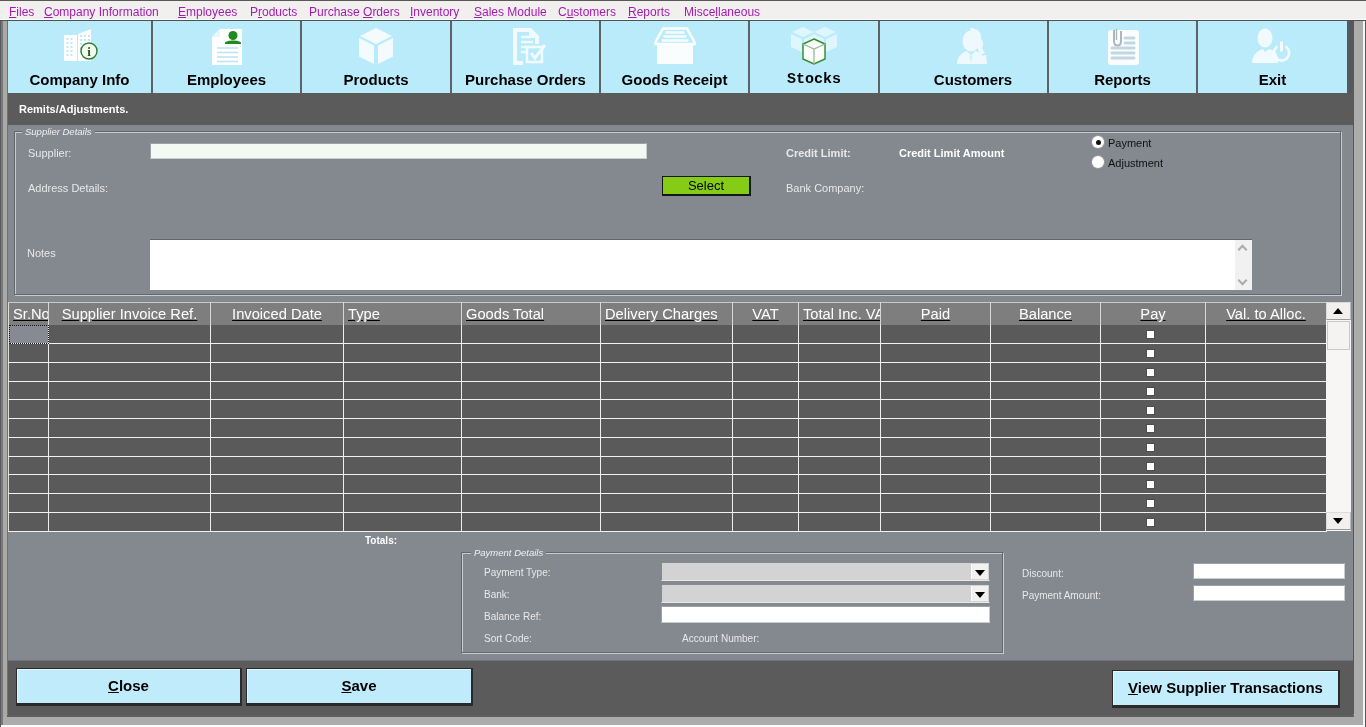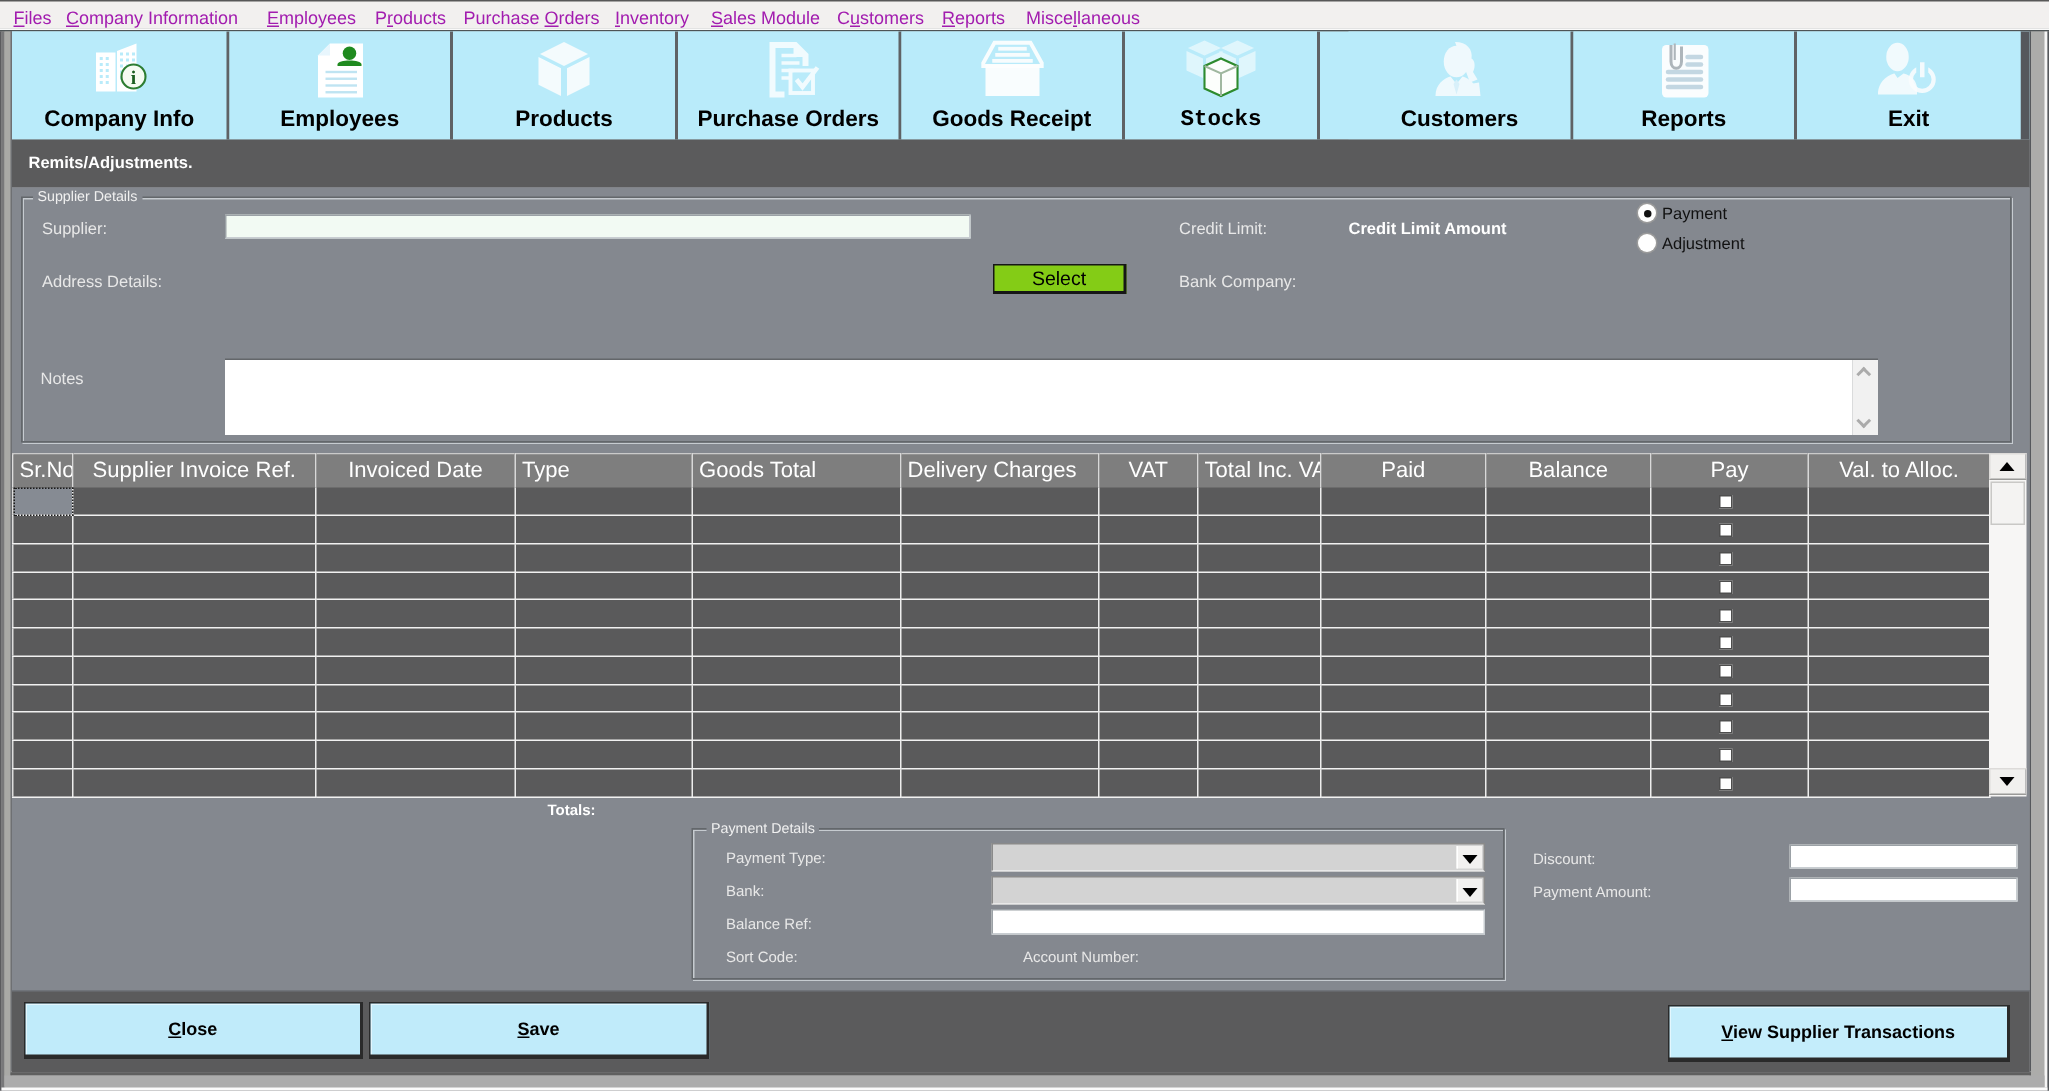--- a/index.html
+++ b/index.html
@@ -45,34 +45,34 @@
 
 #panel { left:8px; top:125px; width:1345px; height:536px; background:#84888F; }
 
 .glabel { position:absolute; font-size:11px; color:#E8E8E8; white-space:nowrap; }
 .blabel { position:absolute; font-size:11px; color:#FFF; font-weight:bold; white-space:nowrap; }
 
 
 .gbox { position:absolute; border:1px solid #63676B;
   box-shadow:1px 1px 0 #C6CBD0, inset 1px 1px 0 #C6CBD0; }
 .gleg { position:absolute; top:-6px; font-size:9.5px; color:#F0F0F0;
-  background:#84888F; padding:0 3px; white-space:nowrap; }
+  background:#84888F; padding:0 3px; white-space:nowrap;font-style:italic; }
 
 
 .winput { position:absolute; background:#FCFFFD; border:1px solid #9BA1A6; border-bottom-color:#C8CDD1; border-right-color:#C8CDD1; }
 
 
 .radio { position:absolute; width:12px; height:12px; border-radius:50%;
   background:#FFF; box-shadow:0 0 0 1px #9a9a9a; }
 .radio.sel::after { content:""; position:absolute; left:3.5px; top:3.5px;
   width:5px; height:5px; border-radius:50%; background:#111; }
 
 
 #grid { left:8px; top:302px; width:1318px; height:229px; background:#5A5A5B; }
-#grid table { border-left:1px solid #DDDDDD; border-top:1px solid #CACACA; border-collapse:collapse; table-layout:fixed; width:1318px; }
+#grid table { border-left:1px solid #DDDDDD; border-top:1px solid #CACACA; border-collapse:collapse; table-layout:fixed; width:1318px;text-decoration:underline; }
 #grid th { background:#7E7E7E; color:#FFF; font-weight:normal; font-size:14.7px;
   height:22.6px; border-right:1px solid #D8D8D8; border-bottom:none;
   overflow:hidden; white-space:nowrap; text-align:center; padding:0; }
 #grid td { background:#5A5A5B; height:18.73px; border-right:1px solid #EDEDED;
   border-bottom:1px solid #F1F1F1; padding:0; overflow:hidden; }
 #grid th.l { text-align:left; padding-left:4px; }
 .cb { width:9px; height:9px; background:#FFF; margin:1.5px 0 0 45px; border:1px solid #4e4e4e; }
 #gsb { left:1326px; top:302px; width:25px; height:229px; background:#F7F6F5; }
 .sbtn { position:absolute; left:0; width:25px; height:18px; background:#F1F0EE;
   border:1px solid #DDDBD9; border-bottom-color:#9a9a98; border-right-color:#bbb;
@@ -101,21 +101,21 @@
 .combo .btn { position:absolute; right:1px; top:1px; bottom:1px; width:17px;
   background:#F2F1F0; border-left:1px solid #FFF; }
 .combo .btn::after { content:""; position:absolute; left:3px; top:6px; width:0; height:0;
   border-left:5px solid transparent; border-right:5px solid transparent;
   border-top:6px solid #000; }
 
 
 #btnbar { left:8px; top:660px; width:1345px; height:55px; background:#5B5B5C;
   border-top:1px solid #70747A; }
 .bigbtn { position:absolute; background:#C0EBFA; border:1px solid #2a2a2a;
-  border-bottom-width:3px; border-right-width:2px; font-weight:bold; font-size:12px;
+  border-bottom-width:3px; border-right-width:2px; font-weight:bold; font-size:15px;
   color:#000; text-align:center; box-shadow:inset 1px 1px 0 rgba(255,255,255,.55); }
 </style>
 </head>
 <body>
 <div id="root">
 
   <div id="menubar" class="abs">
     <span style="left:9px"><u>F</u>iles</span>
     <span style="left:44px"><u>C</u>ompany Information</span>
     <span style="left:178px"><u>E</u>mployees</span>
@@ -297,21 +297,21 @@
 
   <div id="panel" class="abs"></div>
 
   <div class="gbox" style="left:14px; top:131px; width:1327px; height:164px;">
     <span class="gleg" style="left:7px;">Supplier Details</span>
   </div>
   <span class="glabel" style="left:28px; top:147px;">Supplier:</span>
   <div class="winput" style="left:150px; top:143px; width:497px; height:16px; background:#F2FAF3;"></div>
   <div class="abs" style="left:662px; top:140px; width:89px; height:20px; background:#84cc16;
        border:1px solid #161616; border-bottom-width:2px; border-right-width:2px; font-size:13px; text-align:center; line-height:17px;margin-top:36px;">Select</div>
-  <span class="glabel" style="left:786px; top:147px;">Credit Limit:</span>
+  <span class="glabel" style="left:786px; top:147px;font-weight:bold;">Credit Limit:</span>
   <span class="blabel" style="left:899px; top:147px;">Credit Limit Amount</span>
   <div class="radio sel" style="left:1092px; top:136px;"></div>
   <span class="glabel" style="left:1108px; top:137px; color:#111;">Payment</span>
   <div class="radio" style="left:1092px; top:156px;"></div>
   <span class="glabel" style="left:1108px; top:157px; color:#111;">Adjustment</span>
   <span class="glabel" style="left:28px; top:182px;">Address Details:</span>
   <span class="glabel" style="left:786px; top:182px;">Bank Company:</span>
   <span class="glabel" style="left:27px; top:247px;">Notes</span>
   <div class="winput" style="left:150px; top:240px; width:1085px; height:50px; border:none; background:#FFF;"></div>
   <div id="notesline" class="abs"></div>

